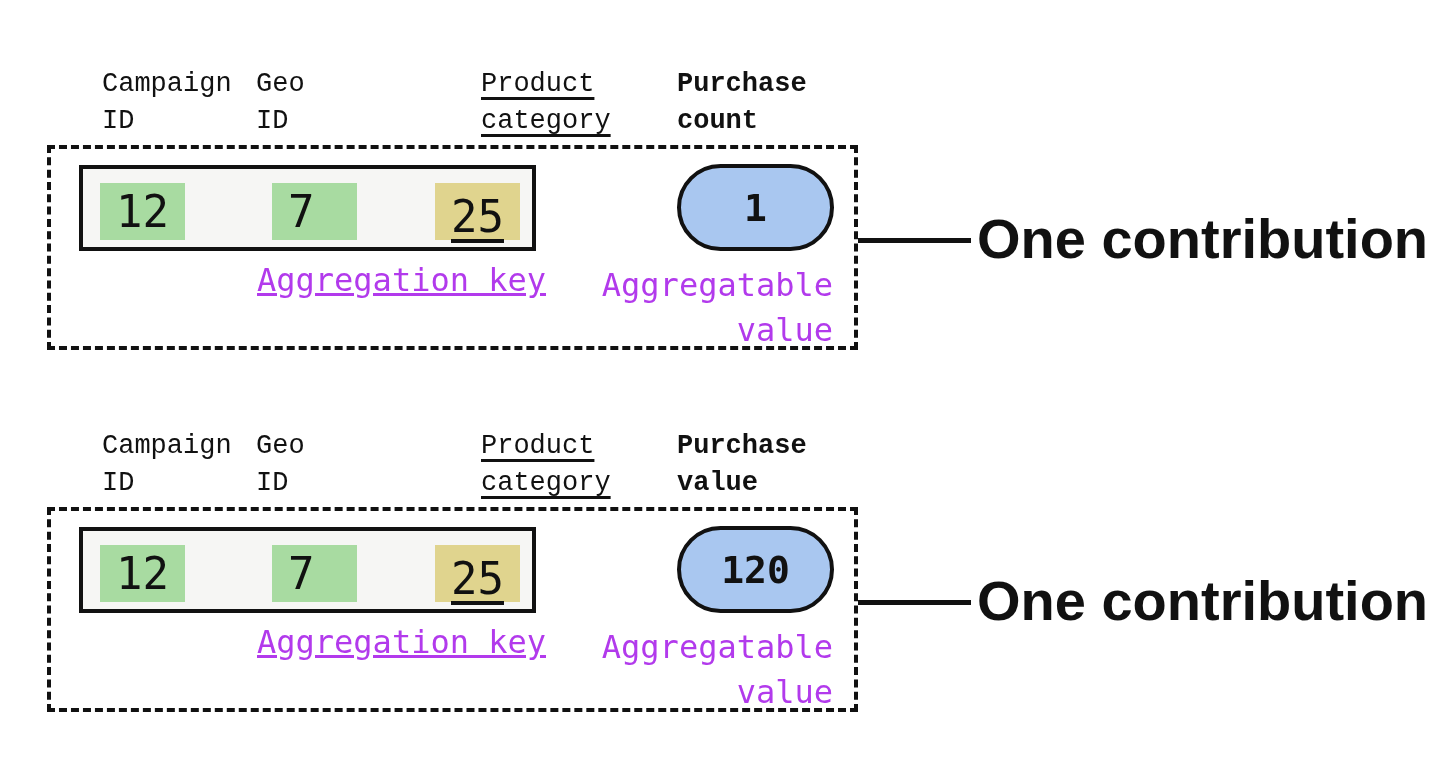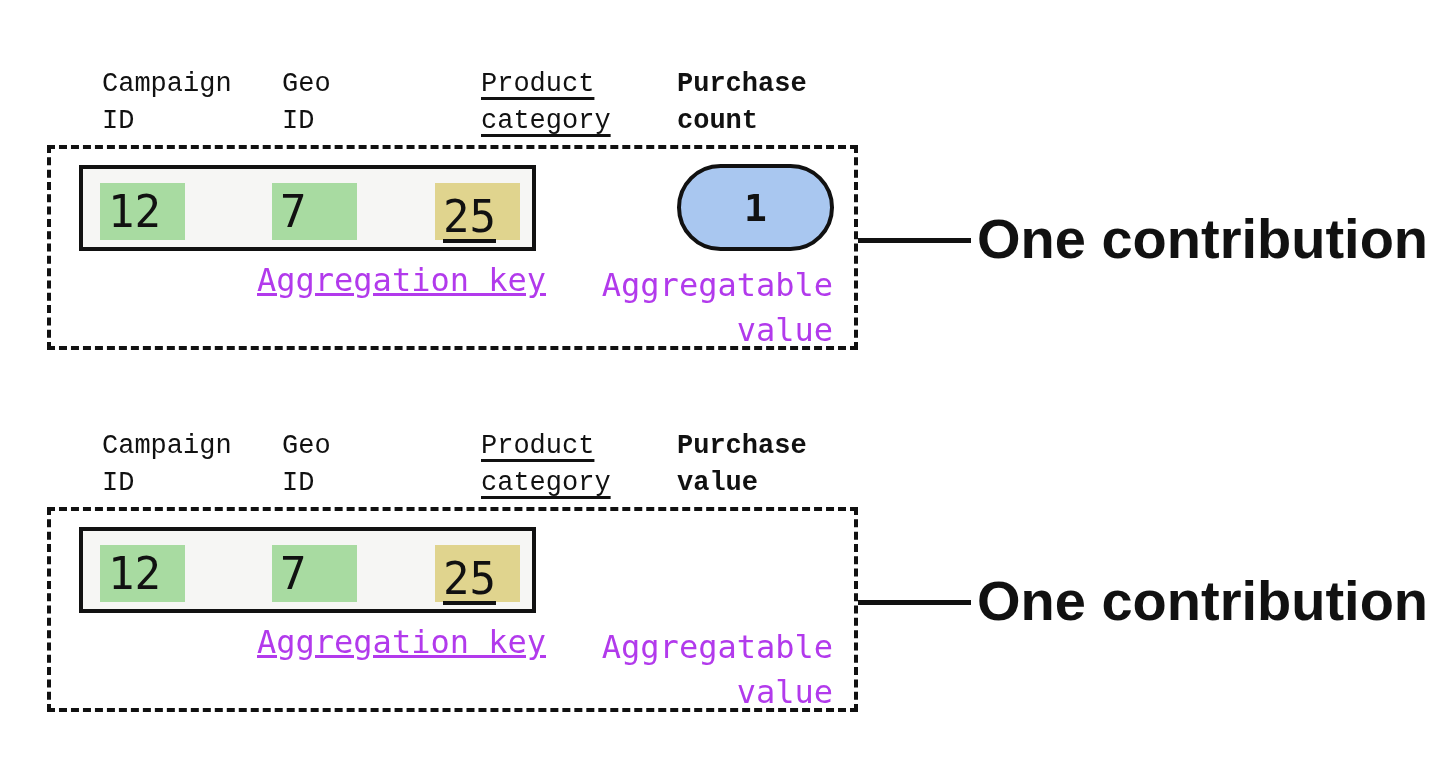--- a/index.html
+++ b/index.html
@@ -35,21 +35,21 @@
   .hdr {
     position: absolute;
     top: 66px;
     font-size: 27px;
     line-height: 37px;
     letter-spacing: 0;
     color: var(--ink);
     font-family: Liberation Mono, monospace;
   }
   .hdr-campaign { left: 102px; }
-  .hdr-geo      { left: 282px; }
+  .hdr-geo      { left: 256px; }
   .hdr-product  { left: 436px; text-decoration: underline; text-decoration-thickness: 3px; text-underline-offset: 6px; margin-left: 45px; }
   .hdr-measure  { left: 677px; font-weight: bold; }
 
   .dotted-box {
     position: absolute;
     left: 47px;
     top: 145px;
     width: 811px;
     height: 205px;
     border: 4px dashed var(--ink);
@@ -64,21 +64,21 @@
     background: var(--record_row_fill);
     border: 4px solid var(--ink);
   }
   .cell {
     position: absolute;
     top: 14px;
     width: 85px;
     height: 57px;
     display: flex;
     align-items: center;
-    padding-left: 8px;
+    padding-left: 16px;
     font-size: 44px;
     line-height: 1;
     color: var(--ink);
   }
   .cell-green  { background: var(--key_id_highlight); }
   .cell-yellow { background: var(--key_category_highlight); }
   .c1 { left: 17px; }
   .c2 { left: 189px; }
   .c3 { left: 352px; }
   .cell-underlined span {
@@ -210,20 +210,23 @@
       <div class="cell cell-green c2">
           <span>7</span>
         </div>
       <div class="cell cell-yellow c3 cell-underlined">
           <span>25</span>
         </div>
     </div>
 
     <div class="agg-key-label">Aggregation key</div>
 
+    <div class="value-pill">
+      <span>120</span>
+    </div>
 
     <div class="agg-value-label ml">Aggregatable
 value</div>
 
     <div class="connector"></div>
     <div class="callout">One contribution</div>
   </section>
 
 </div>
 

